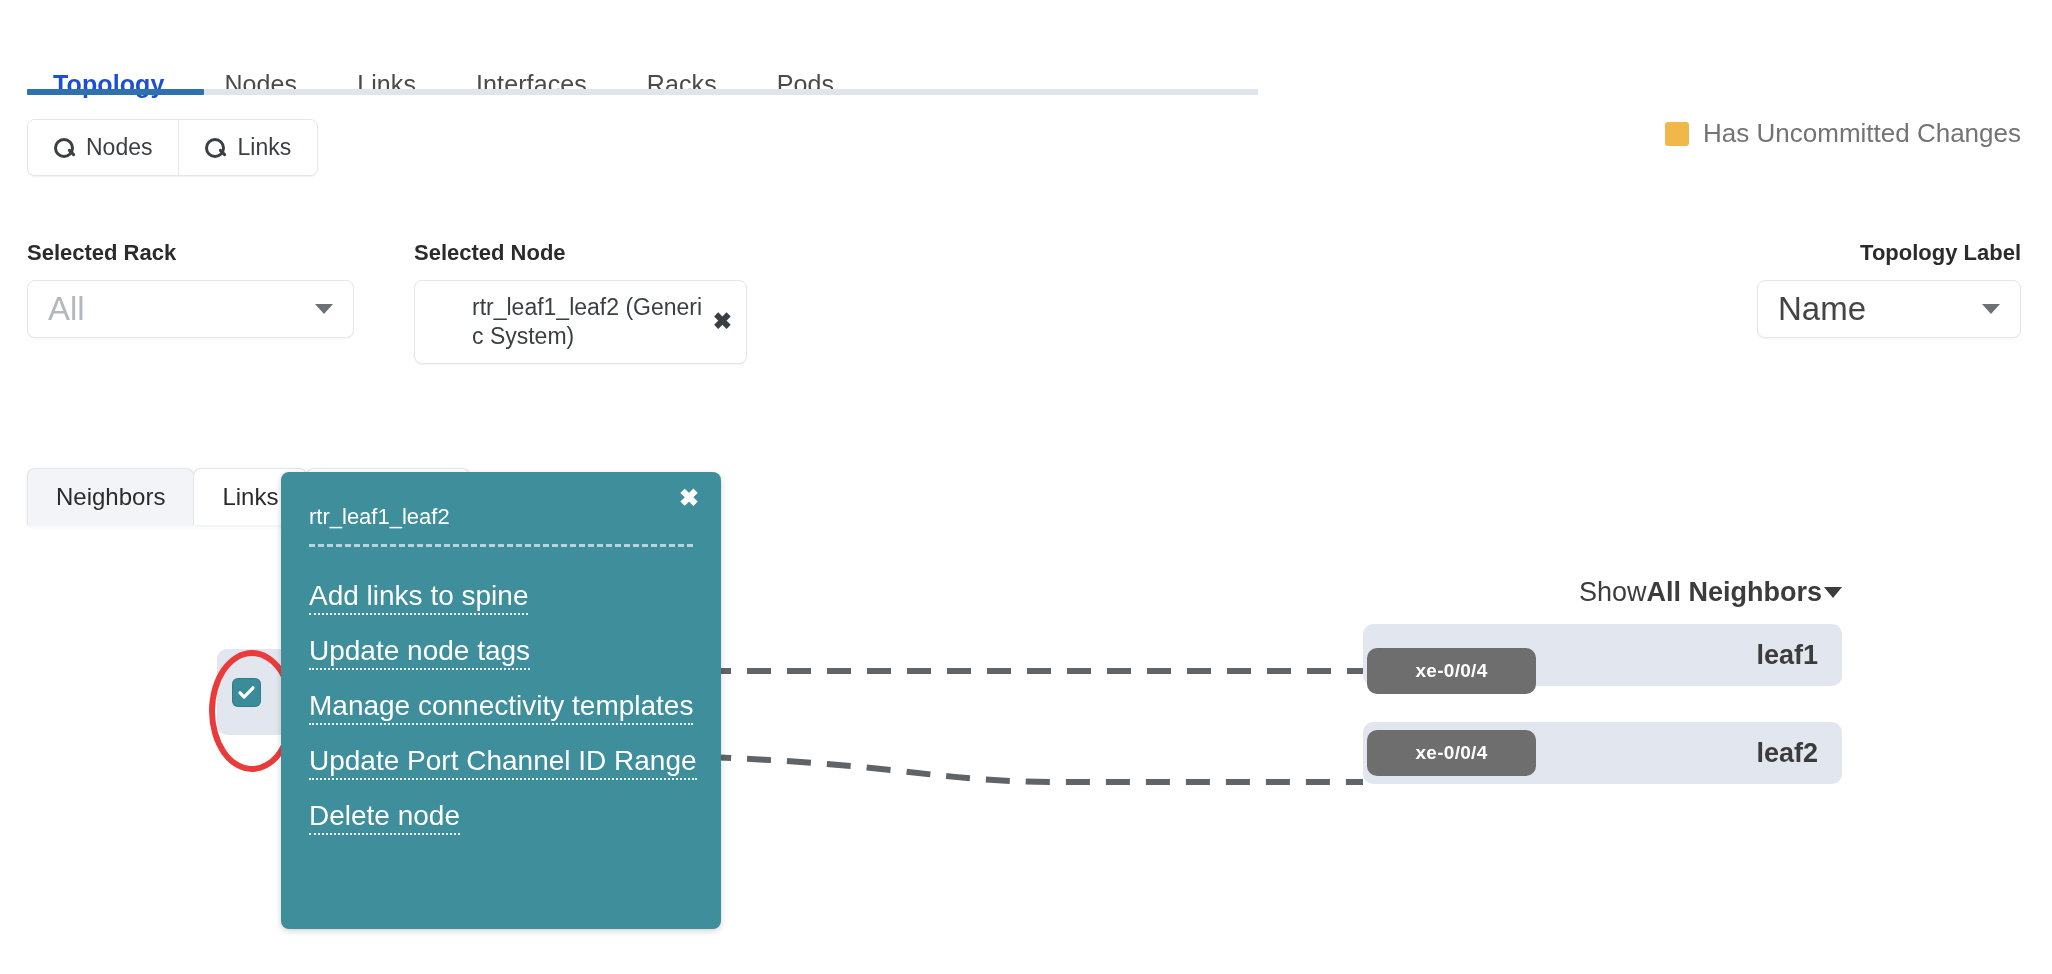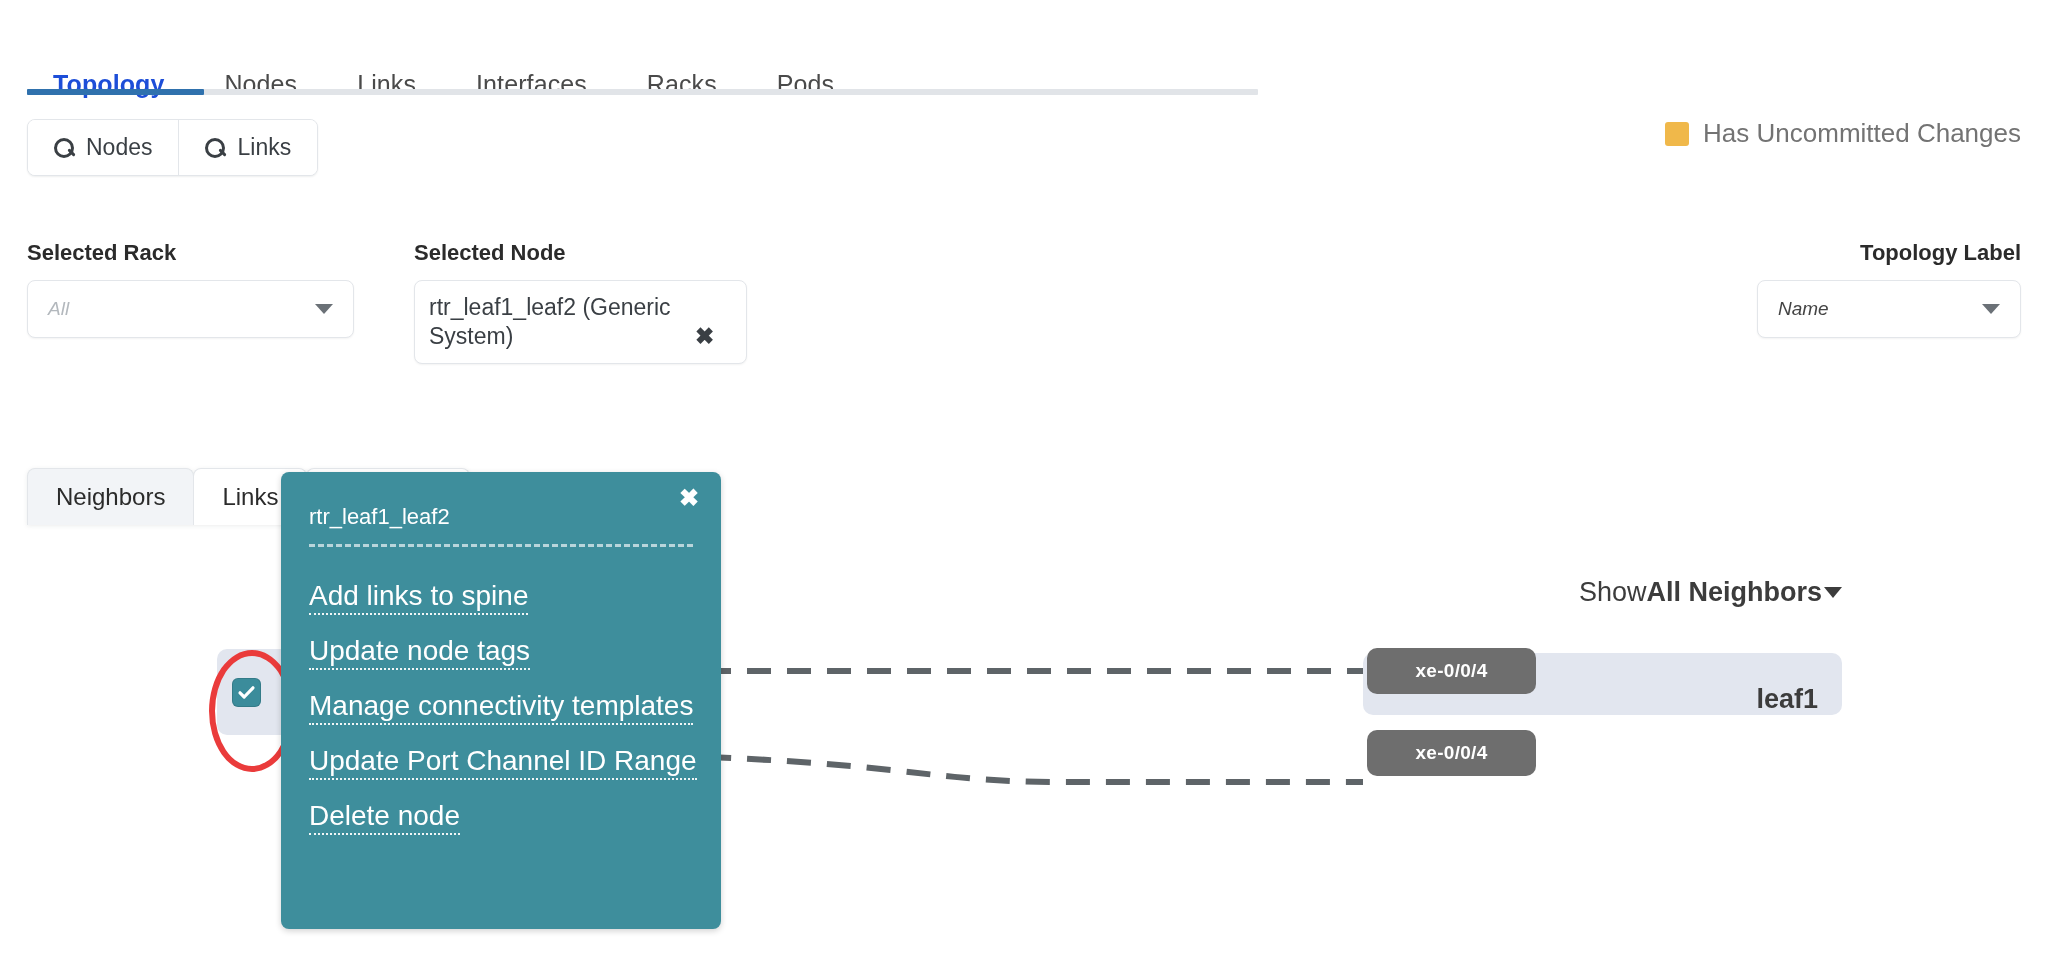--- a/index.html
+++ b/index.html
@@ -47,29 +47,29 @@
   .lbl-topo { right: 31px; top: 240px; }
 
   .select {
     position: absolute; border: 1px solid #e3e6ea; border-radius: 8px; background: #fff;
     box-shadow: 0 1px 2px rgba(16,22,26,.05);
     display: flex; align-items: center; justify-content: space-between;
     padding: 0 20px; cursor: pointer;
   }
   .select-rack { left: 27px; top: 280px; width: 327px; height: 58px; }
   .select-topo { right: 31px; top: 280px; width: 264px; height: 58px; }
-  .select .val { font-size: 19px; color: #444; font-style: italic; }
+  .select .val { font-size: 33px; color: #444; }
   .select-rack .val { color: #b3b8bd; }
   .caret { width: 0; height: 0; border-left: 9px solid transparent; border-right: 9px solid transparent;
            border-top: 10px solid #6b7177; }
 
   .tagbox { position: absolute; left: 414px; top: 280px; width: 333px; min-height: 78px;
             border: 1px solid #e3e6ea; border-radius: 8px; background: #fff;
             box-shadow: 0 1px 2px rgba(16,22,26,.05); padding: 12px 14px; cursor: text; }
-  .tag { display: flex; align-items: flex-end; gap: 8px; }
+  .tag { display: flex; align-items: center; gap: 8px; margin-left: 43px; }
   .tag .tagtext { font-size: 23px; color: #3a3f44; line-height: 1.25; width: 258px;
                   word-break: break-all; }
   .tag .tagx { font-size: 23px; font-weight: bold; color: #3a3f44; cursor: pointer; line-height: 1.2; }
 
   
   .subtabs { position: absolute; left: 27px; top: 424px; display: flex;
              filter: drop-shadow(0 1px 2px rgba(16,22,26,.08)); }
   .subtab { border: 1px solid #e3e6ea; border-bottom: none; background: #fff;
             font-size: 24px; color: #2b2b2b; padding: 14px 28px;
             border-radius: 8px 8px 0 0; cursor: pointer; white-space: nowrap; margin-right: -1px; margin-top: 44px; }
@@ -81,21 +81,21 @@
   .showline { position: absolute; right: 210px; top: 107px; font-size: 27px; color: #3c3c3c;
               display: flex; align-items: center; cursor: pointer; }
   .showline b { font-weight: bold; }
   .showcaret { width: 0; height: 0; border-left: 9px solid transparent; border-right: 9px solid transparent;
                border-top: 11px solid #3c3c3c; margin-left: 2px; }
 
   .nodepill { position: absolute; background: #e2e6ef; border-radius: 10px; }
   .nodepill-left { left: 217px; top: 179px; width: 250px; height: 86px; }
   .nodepill-right { left: 1363px; width: 479px; height: 62px; display: flex; align-items: center;
                     justify-content: flex-end; padding-right: 24px; }
-  .np-leaf1 { top: 183px; align-items: flex-end; }
+  .np-leaf1 { top: 154px; }
   .np-leaf2 { top: 252px; }
   .nodepill-right .nname { font-size: 27px; font-weight: bold; color: #3c3c3c; }
 
   .ifpill { position: absolute; background: #6e6e6e; border-radius: 10px; height: 46px;
             display: flex; align-items: center; justify-content: center; padding: 0 30px;
             font-size: 19px; font-weight: bold; color: #ffffff; letter-spacing: .3px; }
   .ifp-1 { left: 1367px; top: 178px; width: 169px; }
   .ifp-2 { left: 1367px; top: 260px; width: 169px; }
 
   .nodecb { position: absolute; left: 232px; top: 208px; width: 29px; height: 29px;
@@ -202,20 +202,23 @@
     </div>
     <div class="ellipse"></div>
 
     <div class="nodepill nodepill-right np-leaf1">
       <span class="nname">leaf1</span>
     </div>
     <div class="ifpill ifp-1">
       <span>xe-0/0/4</span>
     </div>
 
+    <div class="nodepill nodepill-right np-leaf2">
+      <span class="nname">leaf2</span>
+    </div>
     <div class="ifpill ifp-2">
       <span>xe-0/0/4</span>
     </div>
   </div>
 
   <div class="ctxmenu">
     <div class="ctx-close">✖</div>
     <div class="ctx-title">rtr_leaf1_leaf2</div>
     <div class="ctx-sep"></div>
     <div class="ctx-items">

